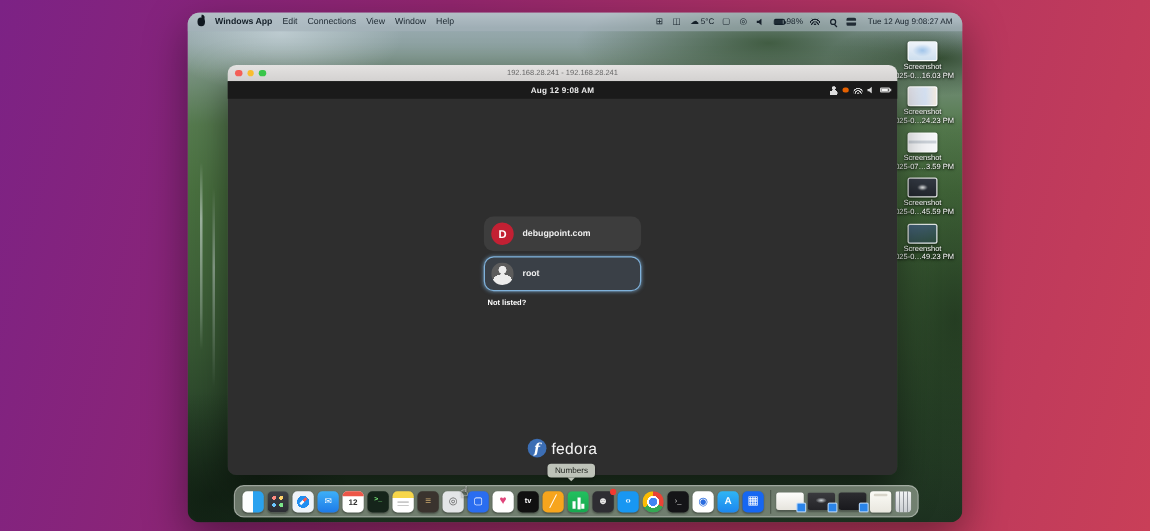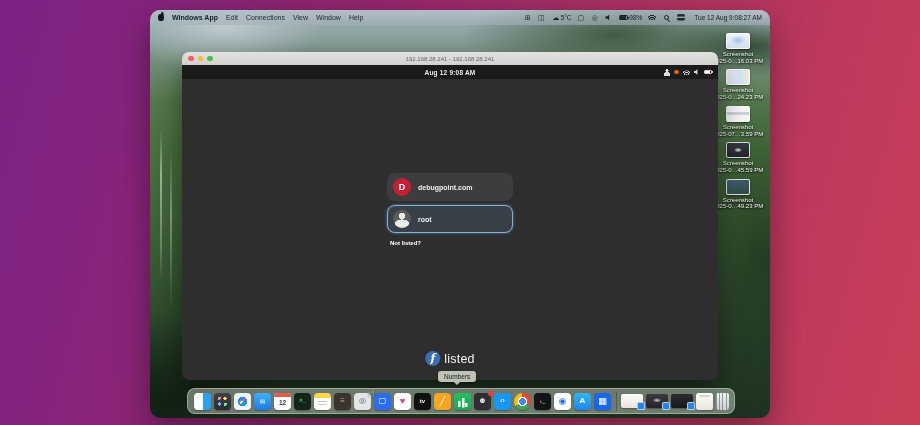--- a/index.html
+++ b/index.html
@@ -314,21 +314,21 @@
         </div>
         <div class="user-card selected">
           <span class="avatar avatar-gray"></span>
           <span class="user-name">root</span>
         </div>
         <div class="not-listed">Not listed?</div>
       </div>
 
       <div class="brand">
         <span class="f-circle">f</span>
-        <span class="brand-text">listed</span>
+        <span class="brand-text">fedora</span>
       </div>
     </div>
   </div>
 
   <div class="tooltip">Numbers</div>
 
   <div class="dock">
 
   <span class="di ic-finder"></span>
       <span class="di ic-launchpad"></span>

